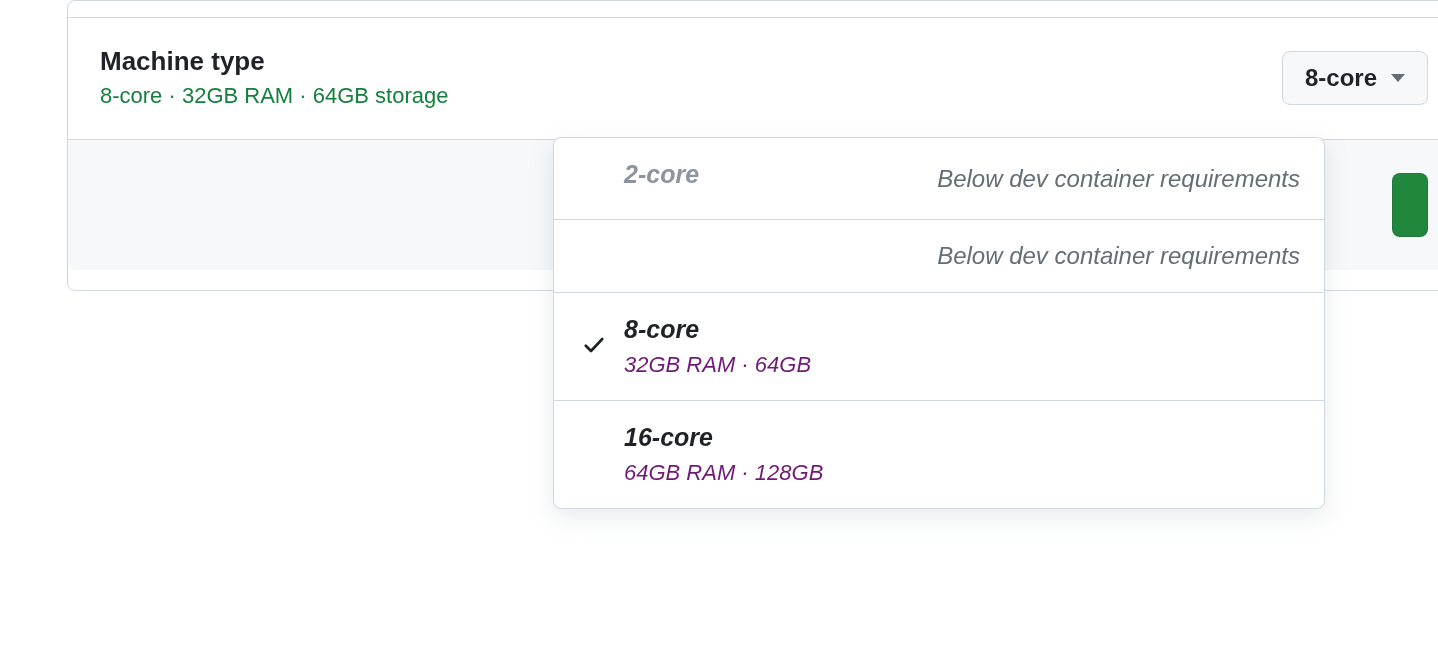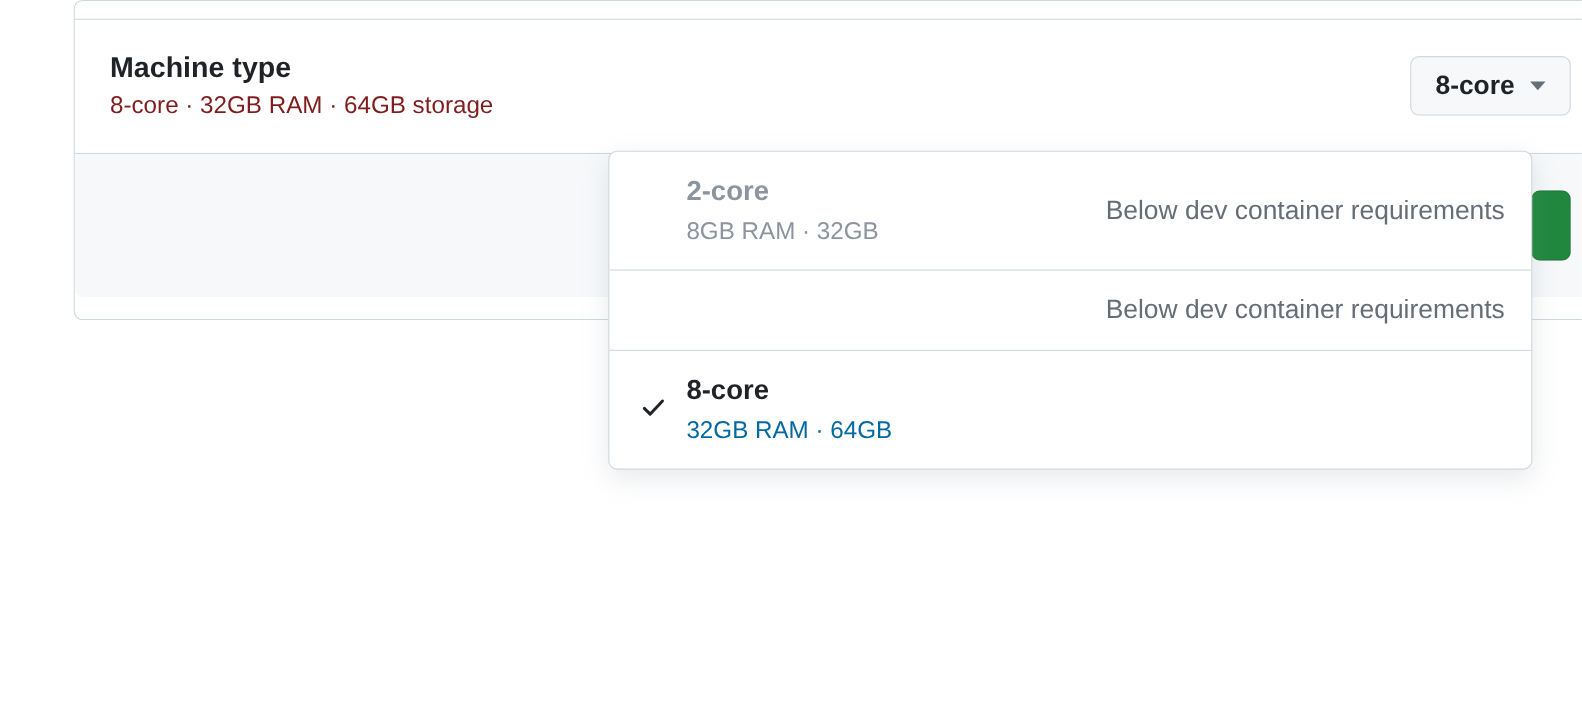--- a/index.html
+++ b/index.html
@@ -38,21 +38,21 @@
     }
     .machine-left { flex: 1; }
     .machine-title {
       font-size: 26px;
       font-weight: 600;
       color: #1f2328;
       margin-bottom: 6px;
     }
     .machine-subtitle {
       font-size: 22px;
-      color: #7f1d1d;
+      color: #15803d;
       font-weight: 400;
     }
     .dropdown-btn {
       display: inline-flex;
       align-items: center;
       gap: 14px;
       background: #f6f8fa;
       border: 1px solid #d0d7de;
       border-radius: 8px;
       padding: 12px 22px;
@@ -81,26 +81,27 @@
       width: 36px;
       height: 64px;
       background: #1f883d;
       border: 1px solid rgba(31,35,40,0.15);
       border-radius: 8px;
     }
     .dropdown-menu {
       position: absolute;
       top: 137px;
       left: 508px;
-      width: 840px;
+      width: 772px;
       background: #fff;
       border: 1px solid #d0d7de;
       border-radius: 8px;
       box-shadow: 0 8px 24px rgba(140,149,159,0.2);
       overflow: hidden;
+      font-style: italic;
     }
     .menu-item {
       display: flex;
       align-items: center;
       padding: 22px 24px 22px 70px;
       border-top: 1px solid #d0d7de;
       position: relative;
       cursor: pointer;
     }
     .menu-item:first-child { border-top: none; }
@@ -114,21 +115,21 @@
     }
     .item-left { flex: 0 0 auto; min-width: 270px; }
     .item-name {
       font-size: 25px;
       font-weight: 600;
       color: #1f2328;
       margin-bottom: 8px;
     }
     .item-spec {
       font-size: 22px;
-      color: #0369a1;
+      color: #701a75;
     }
     .item-note {
       flex: 1;
       font-size: 24px;
       color: #656d76;
       text-align: right;
       padding-left: 10px;
     }
   </style>
 </head>
@@ -149,35 +150,41 @@
     </div>
     <div class="row-action">
       <div class="create-btn"></div>
     </div>
   </div>
 
   <div class="dropdown-menu">
     <div class="menu-item disabled">
       <div class="item-left">
         <div class="item-name">2-core</div>
-        <div class="item-spec">8GB RAM · 32GB</div>
       </div>
       <div class="item-note">Below dev container requirements</div>
     </div>
     <div class="menu-item disabled">
       <div class="item-left">
       </div>
       <div class="item-note">Below dev container requirements</div>
     </div>
     <div class="menu-item">
       <span class="check">
         <svg width="24" height="24" viewBox="0 0 16 16" fill="none">
             <path d="M2.5 8.5L6 12L13.5 4" stroke="#1f2328" stroke-width="1.8" stroke-linecap="round" stroke-linejoin="round"></path>
           </svg>
       </span>
       <div class="item-left">
         <div class="item-name">8-core</div>
         <div class="item-spec">32GB RAM · 64GB</div>
       </div>
       <div class="item-note"></div>
     </div>
+    <div class="menu-item">
+      <div class="item-left">
+        <div class="item-name">16-core</div>
+        <div class="item-spec">64GB RAM · 128GB</div>
+      </div>
+      <div class="item-note"></div>
+    </div>
   </div>
 </div>
 
 </body></html>

